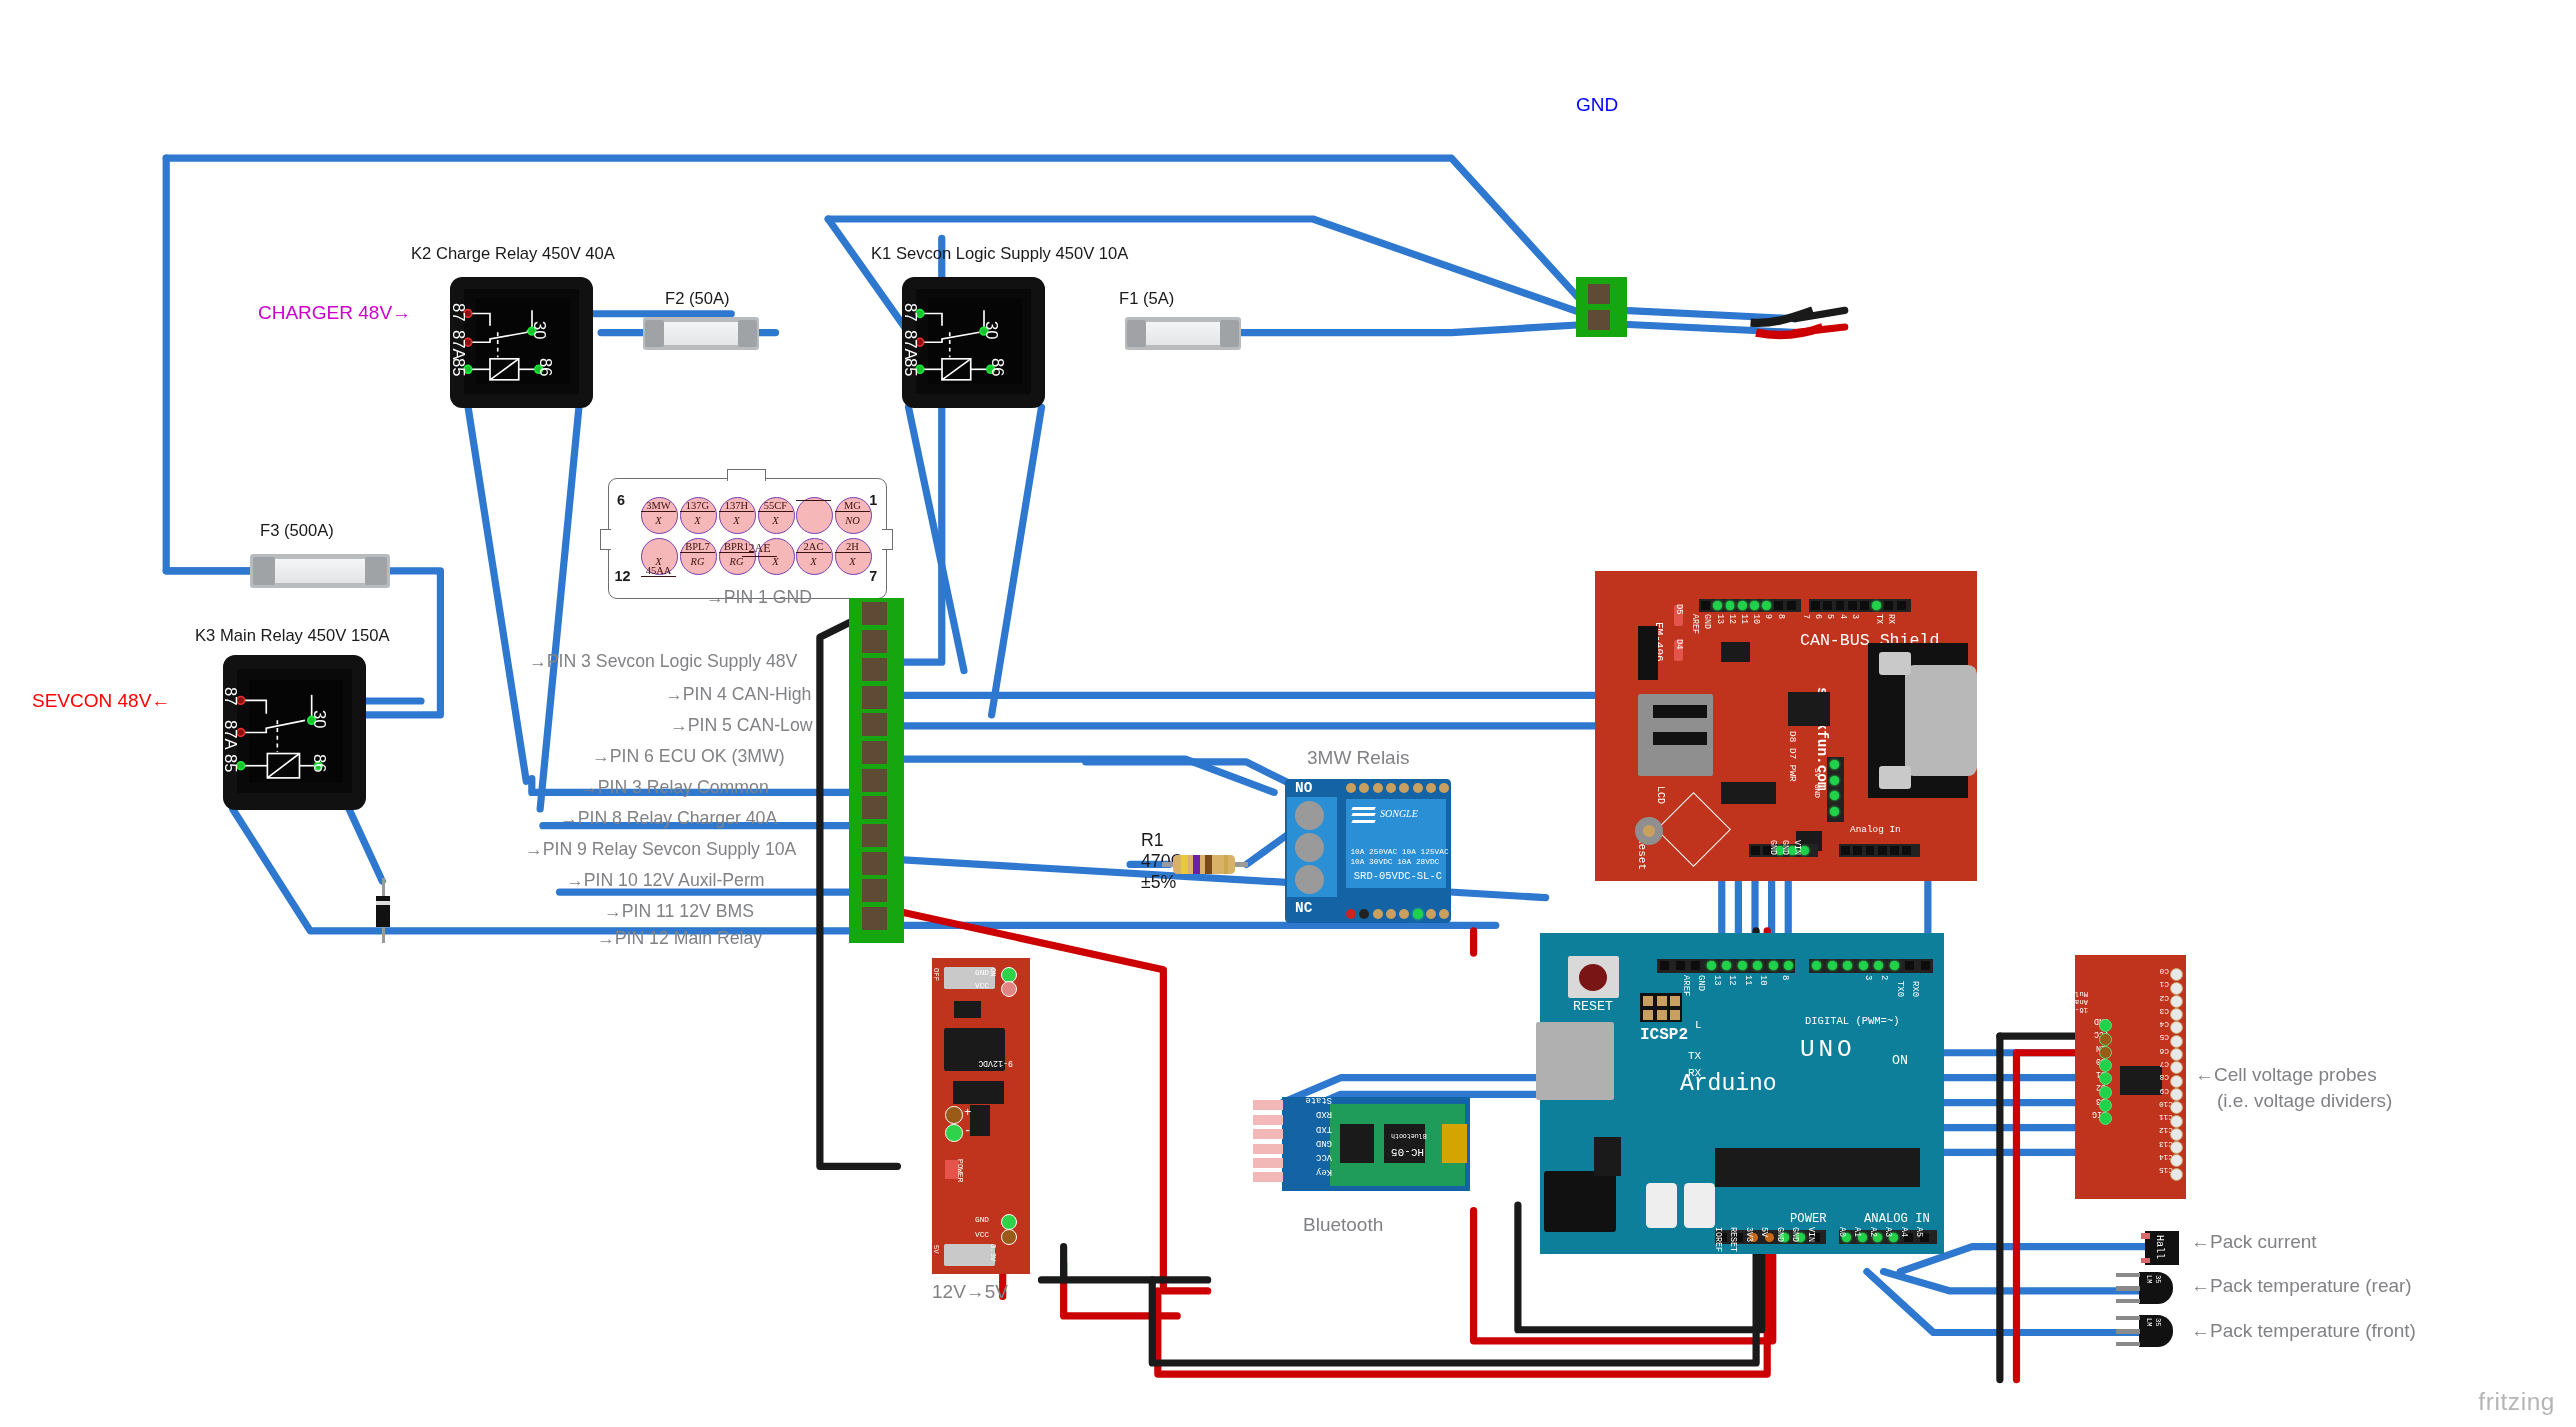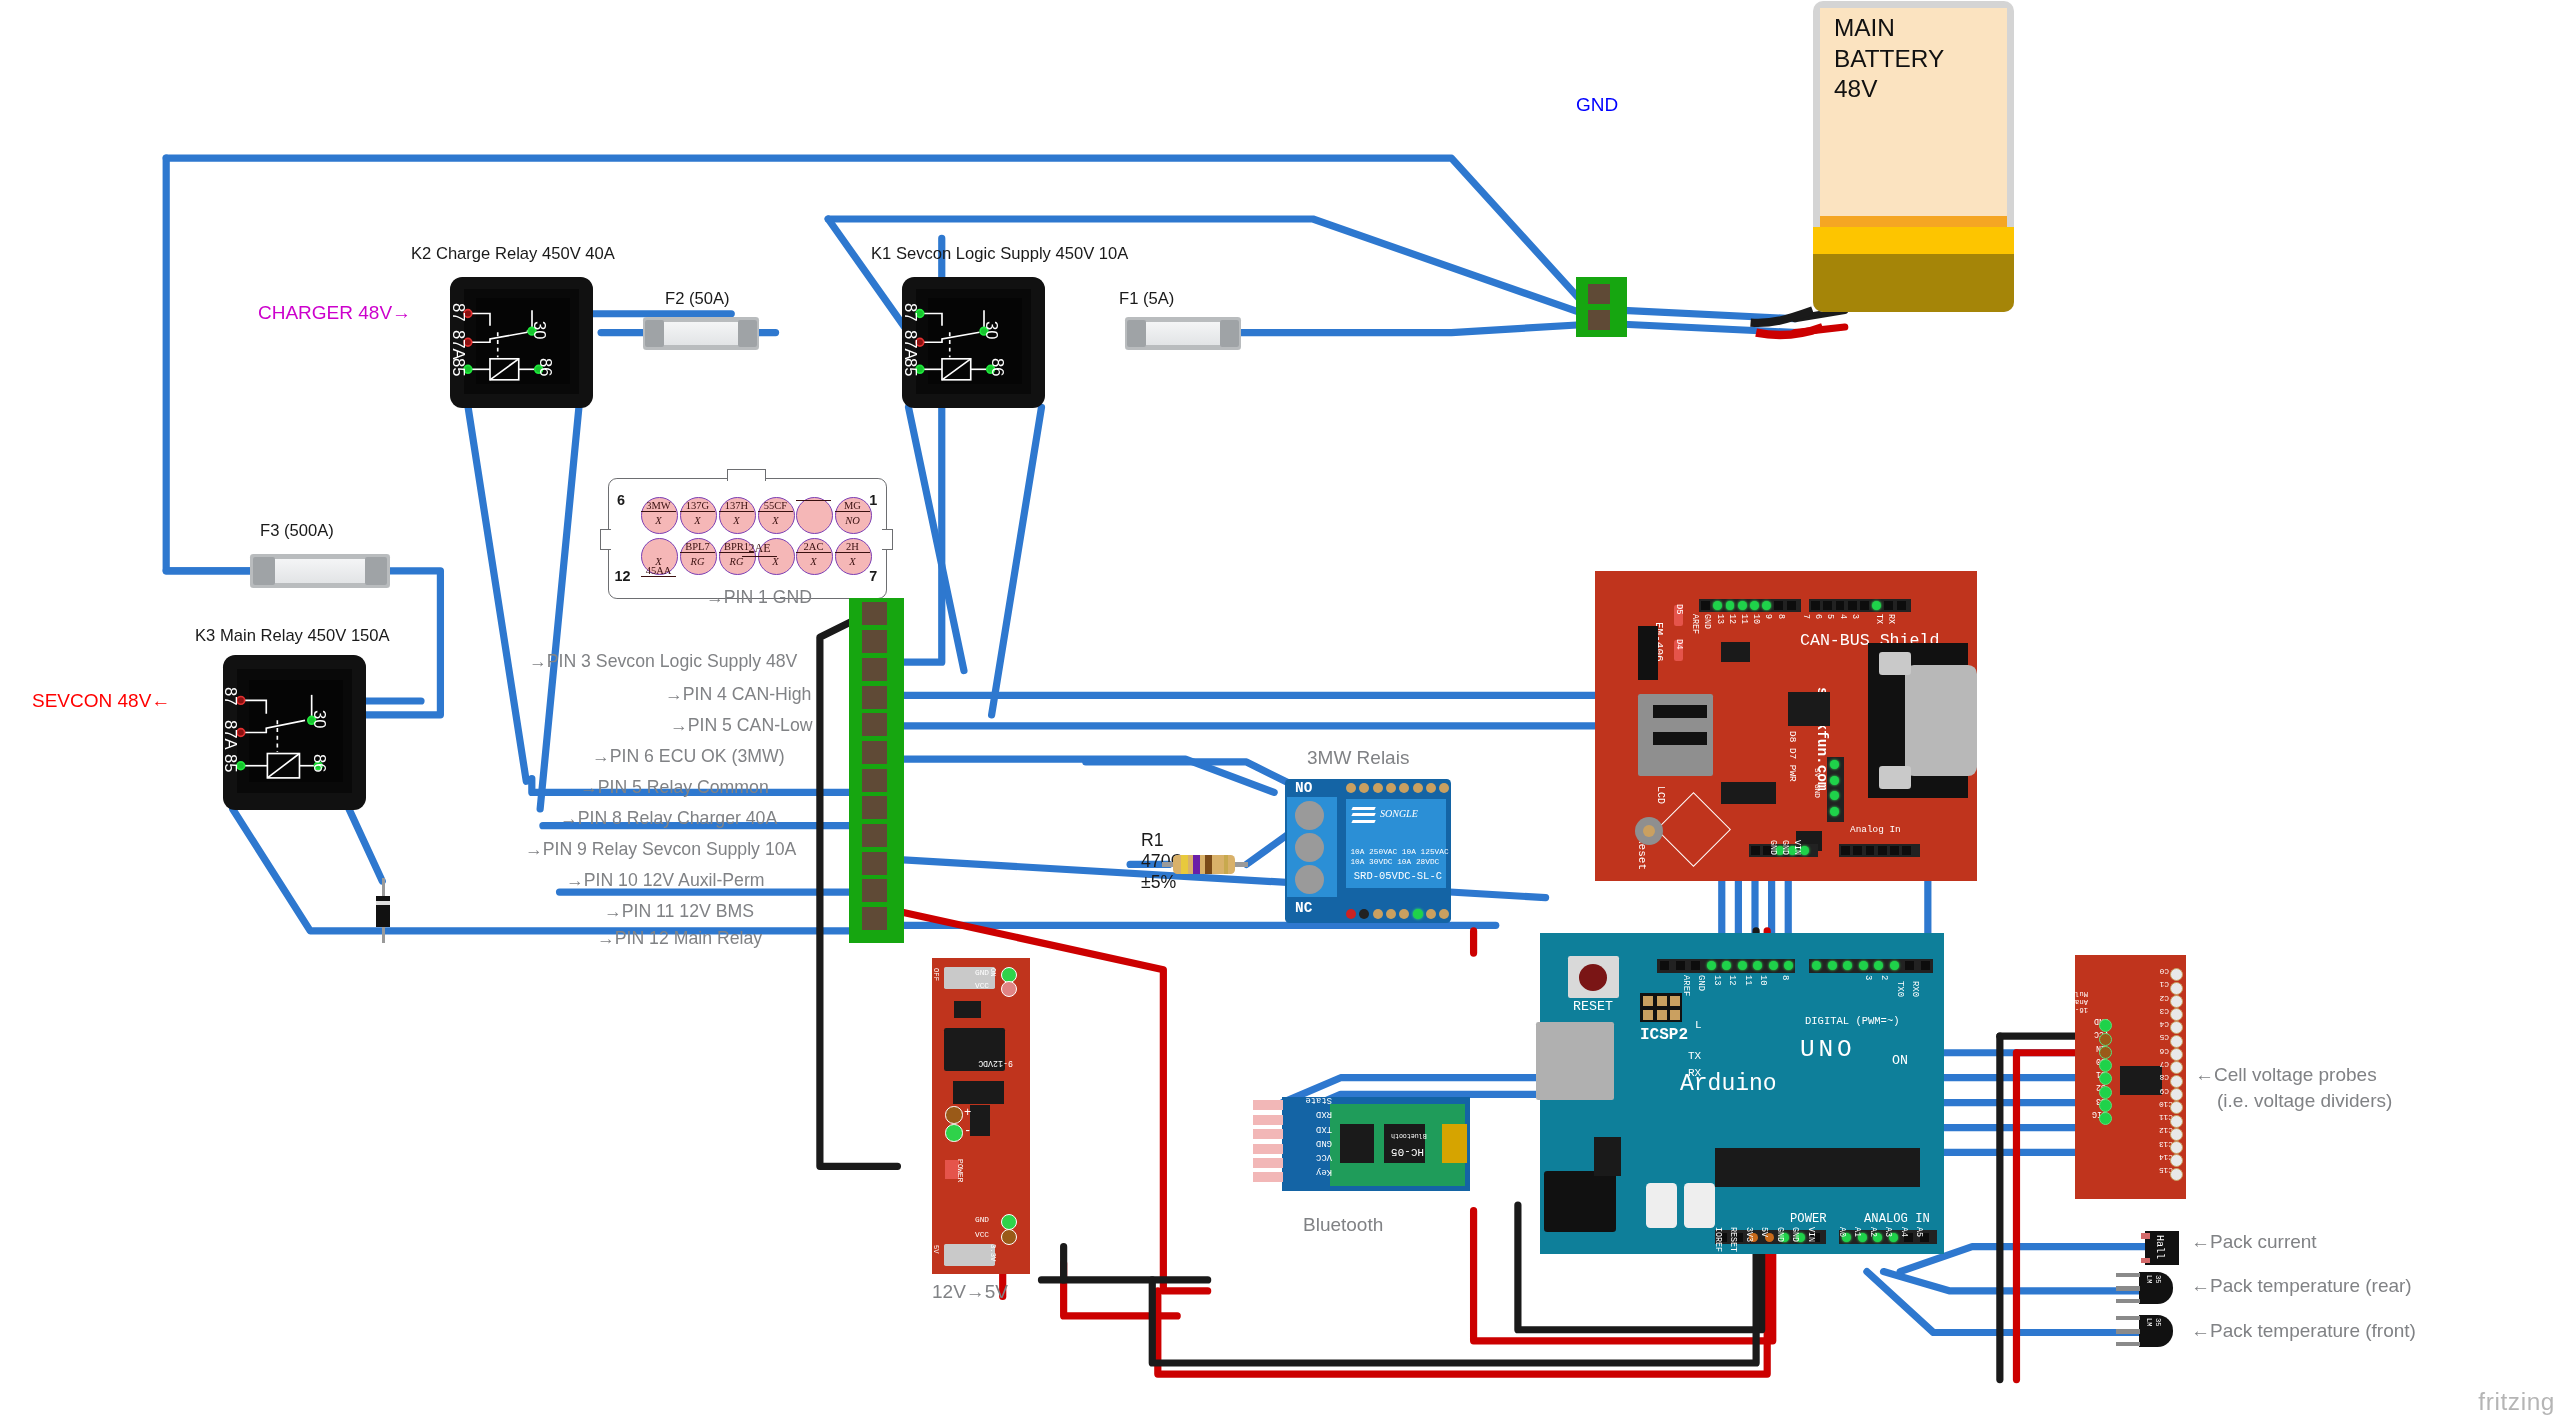--- a/index.html
+++ b/index.html
@@ -161,31 +161,20 @@
       <path d="M3170,1680 L3170,2460 L2080,2460 L2080,2310"></path>
       <path d="M3610,1870 L3610,2490"></path>
       <path d="M3610,1870 L3745,1870"></path>
     </g>
   </svg>
 
   <div class="lbl-magenta" style="left:258px;top:302px;font-size:19px;">CHARGER 48V→</div>
   <div class="lbl-red" style="left:32px;top:690px;font-size:19px;">SEVCON 48V←</div>
   <div class="lbl-blue" style="left:1576px;top:94px;font-size:19px;">GND</div>
 
-  <div class="battery" style="left:1813px;top:1.1px;width:201px;height:311px;">
-    <div class="face"></div>
-    <div class="band" style="top:215px;height:11px;"></div>
-    <div class="base2" style="top:226px;height:28px;"></div>
-    <div class="base" style="height:58px;"></div>
-    <div class="txt">
-      <div>MAIN</div>
-      <div>BATTERY</div>
-      <div>48V</div>
-    </div>
-  </div>
 
   <svg class="wires" viewBox="0 0 4650 2577">
     <path d="M3272,560 C3230,575 3200,585 3160,582" fill="none" stroke="#1a1a1a" stroke-width="15"></path>
     <path d="M3290,590 C3250,605 3210,608 3170,600" fill="none" stroke="#cc0000" stroke-width="15"></path>
   </svg>
 
   <div class="term12" style="left:1576px;top:277px;width:51px;height:60px;">
     <div class="screwterm" style="left:12.2px;top:6.6px;width:22px;height:20px;"></div>
     <div class="screwterm" style="left:12.2px;top:33px;width:22px;height:20px;"></div>
   </div>
@@ -357,21 +346,21 @@
     <div class="pt" style="left:188px;top:78px;width:35px;font-size:10.5px;font-style:italic;">X</div>
     <div class="pt" style="left:227px;top:63px;width:35px;font-size:10.5px;border-bottom:1.1px solid #3a1010;">2H</div>
     <div class="pt" style="left:227px;top:78px;width:35px;font-size:10.5px;font-style:italic;">X</div>
   </div>
 
   <div class="lbl" style="left:706px;top:587px;font-size:17.7px;">→PIN 1 GND</div>
   <div class="lbl" style="left:529px;top:651px;font-size:17.7px;">→PIN 3 Sevcon Logic Supply 48V</div>
   <div class="lbl" style="left:665px;top:684px;font-size:17.7px;">→PIN 4 CAN-High</div>
   <div class="lbl" style="left:670px;top:715px;font-size:17.7px;">→PIN 5 CAN-Low</div>
   <div class="lbl" style="left:592px;top:746px;font-size:17.7px;">→PIN 6 ECU OK (3MW)</div>
-  <div class="lbl" style="left:580px;top:777px;font-size:17.7px;">→PIN 5 Relay Common</div>
+  <div class="lbl" style="left:580px;top:777px;font-size:17.7px;">→PIN 3 Relay Common</div>
   <div class="lbl" style="left:560px;top:808px;font-size:17.7px;">→PIN 8 Relay Charger 40A</div>
   <div class="lbl" style="left:525px;top:839px;font-size:17.7px;">→PIN 9 Relay Sevcon Supply 10A</div>
   <div class="lbl" style="left:566px;top:870px;font-size:17.7px;">→PIN 10 12V Auxil-Perm</div>
   <div class="lbl" style="left:604px;top:901px;font-size:17.7px;">→PIN 11 12V BMS</div>
   <div class="lbl" style="left:597px;top:928px;font-size:17.7px;">→PIN 12 Main Relay</div>
 
   <div class="term12" style="left:849px;top:598px;width:55px;height:345px;">
     <div class="screwterm" style="left:13.3px;top:4.4px;width:24.4px;height:23px;"></div>
     <div class="screwterm" style="left:13.3px;top:32px;width:24.4px;height:23px;"></div>
     <div class="screwterm" style="left:13.3px;top:60px;width:24.4px;height:23px;"></div>

